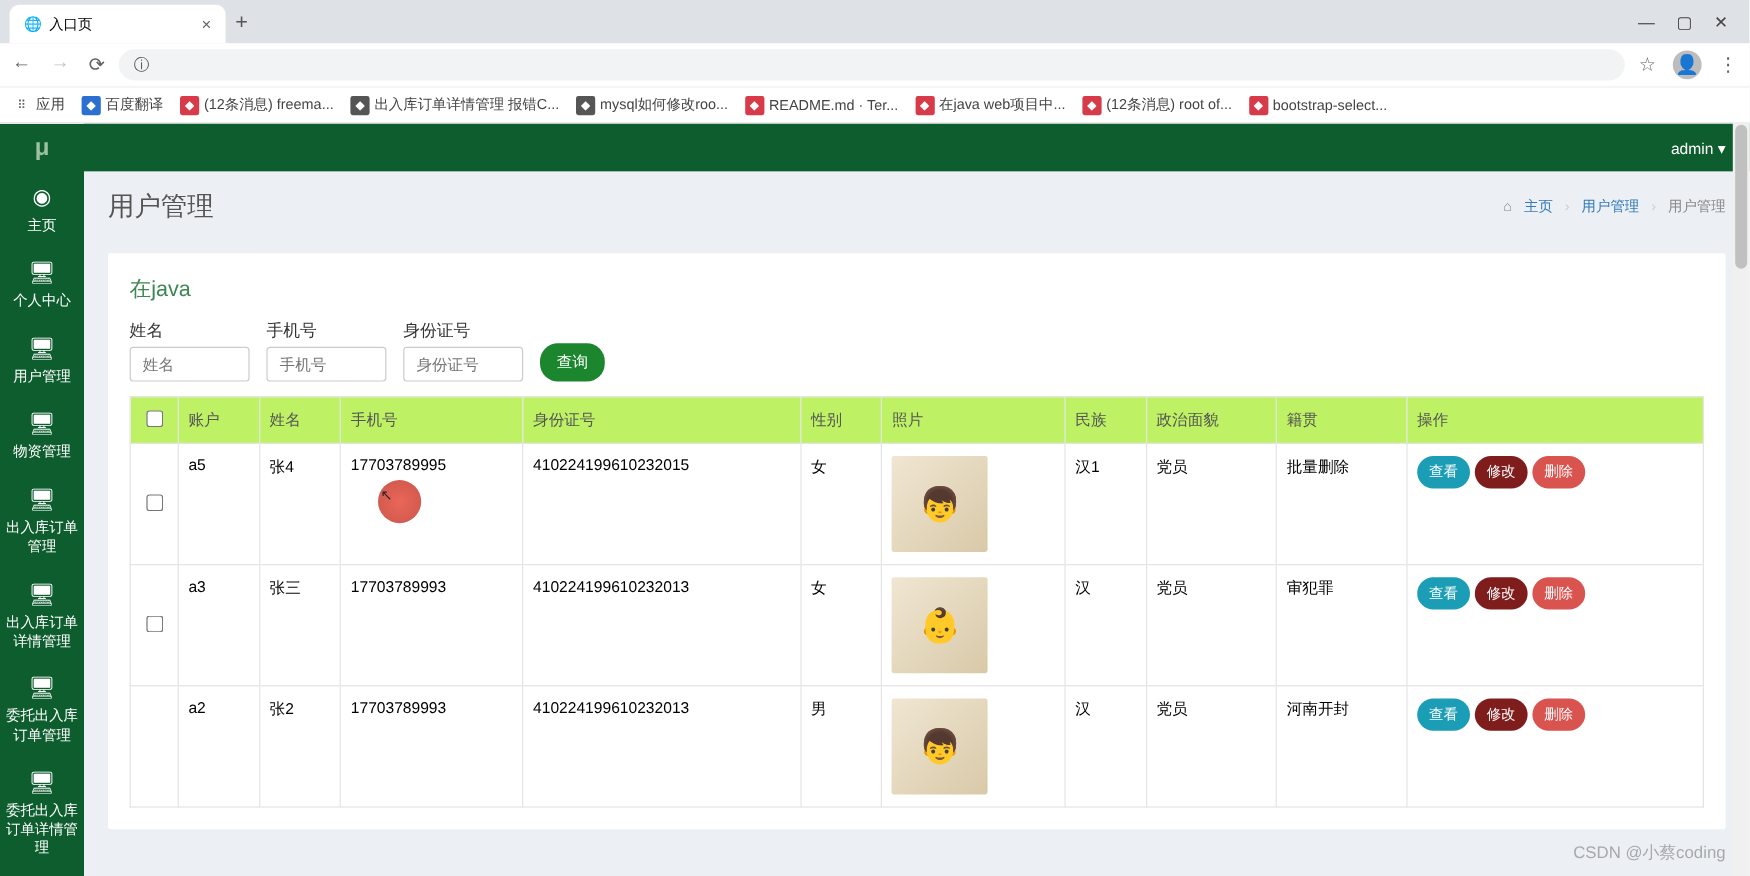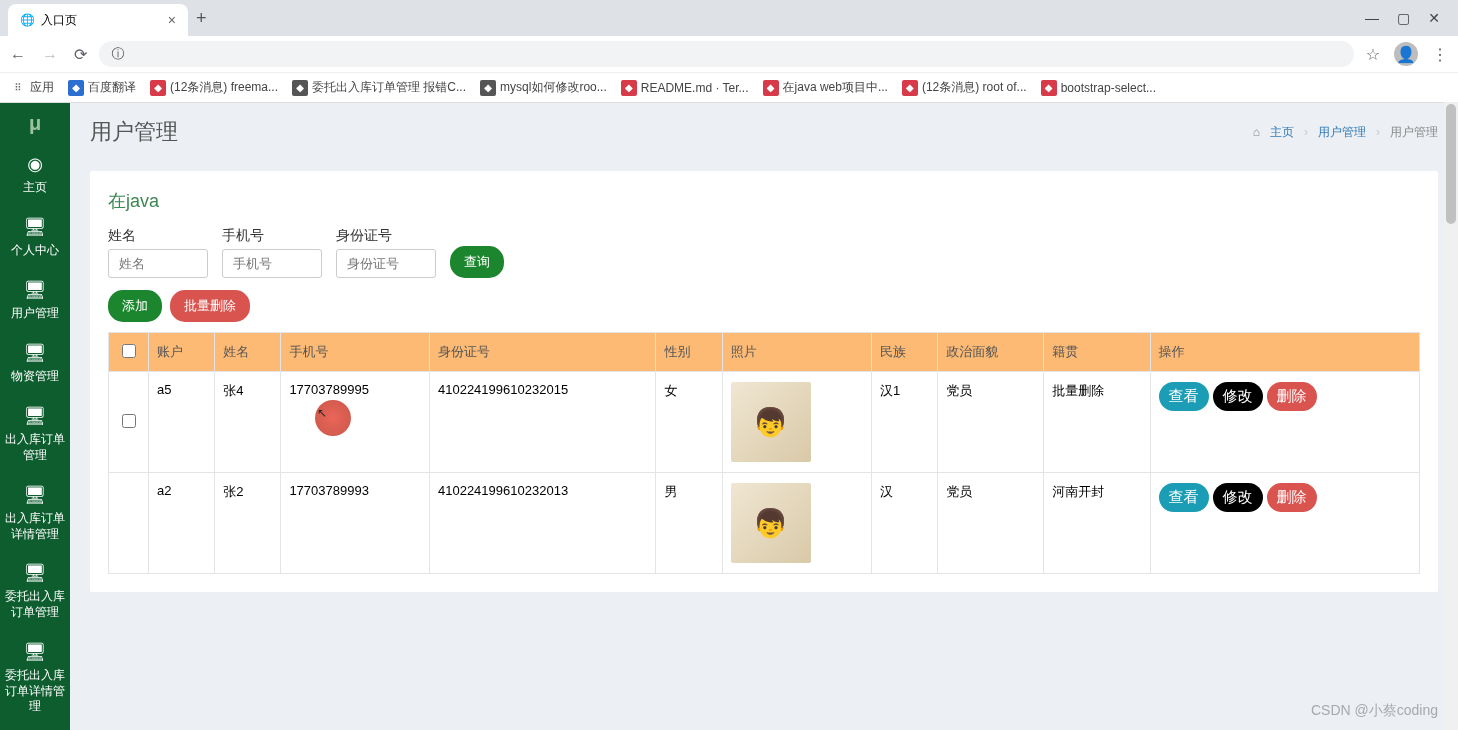--- a/index.html
+++ b/index.html
@@ -41,31 +41,31 @@
     .panel { background: #fff; margin: 10px 20px; padding: 18px; border-radius: 2px; }
     .panel-title { color: #3c8753; font-size: 18px; margin-bottom: 14px; }
     .filters { display: flex; gap: 14px; align-items: flex-end; margin-bottom: 12px; }
     .filter-group { display: flex; flex-direction: column; gap: 4px; }
     .filter-label { font-size: 14px; color: #333; }
     .filter-input { border: 1px solid #ccc; border-radius: 3px; padding: 6px 10px; font-size: 13px; width: 100px; }
     .btn { border: none; border-radius: 15px; padding: 7px 14px; font-size: 13px; cursor: pointer; color: #fff; }
     .btn-success { background: #1c862e; }
     .btn-danger { background: #d9534f; }
     .btn-info { background: #1b9eb5; }
-    .btn-warning { background: #000000; }
+    .btn-warning { background: #7f1d1d; }
     .action-btns { display: flex; gap: 8px; margin-bottom: 10px; }
 
     table { width: 100%; border-collapse: collapse; font-size: 13px; }
     th, td { border: 1px solid #e4e4e4; padding: 10px 8px; text-align: left; vertical-align: top; }
-    th { background: #fdba74; color: #555; font-weight: normal; margin-top: 29px; }
+    th { background: #bef264; color: #555; font-weight: normal; margin-top: 29px; }
     .row-check { text-align: center; vertical-align: middle; width: 40px; }
     .row-check input { width: 14px; height: 14px; }
     .photo-cell { width: 80px; height: 80px; background: linear-gradient(135deg,#f0e6d2,#d8c9a8); border-radius: 2px; display: flex; align-items: center; justify-content: center; font-size: 28px; }
     .row-actions { display: flex; gap: 4px; }
-    .row-actions .btn { padding: 5px 10px; font-size: 15px; }
+    .row-actions .btn { padding: 5px 10px; font-size: 12px; }
 
     .scrollbar-stub { position: absolute; right: 0; top: 102px; bottom: 0; width: 14px; background: #f0f0f0; }
     .scroll-thumb { width: 10px; height: 120px; background: #c0c0c0; border-radius: 5px; margin: 2px auto; }
 
     .red-cursor { position: absolute; width: 36px; height: 36px; background: radial-gradient(circle,#e74c3c,#c0392b); border-radius: 50%; left: 315px; top: 400px; pointer-events: none; opacity: 0.85; }
     .red-cursor::after { content: '↖'; position: absolute; left: 2px; top: 6px; font-size: 12px; color: #000; }
 
     .watermark { position: absolute; right: 20px; bottom: 10px; color: rgba(120,120,120,0.6); font-size: 14px; text-align: center; }
   </style>
 </head>
@@ -109,21 +109,21 @@
         <span class="bm-item">
           <span class="bm-icon" style="background:#2c6fd1;color:#fff">◆</span>
           <span>百度翻译</span>
         </span>
         <span class="bm-item">
           <span class="bm-icon" style="background:#d73a49;color:#fff">◆</span>
           <span>(12条消息) freema...</span>
         </span>
         <span class="bm-item">
           <span class="bm-icon" style="background:#555;color:#fff">◆</span>
-          <span>委托出入库订单管理 报错C...</span>
+          <span>出入库订单详情管理 报错C...</span>
         </span>
         <span class="bm-item">
           <span class="bm-icon" style="background:#555;color:#fff">◆</span>
           <span>mysql如何修改roo...</span>
         </span>
         <span class="bm-item">
           <span class="bm-icon" style="background:#d73a49;color:#fff">◆</span>
           <span>README.md · Ter...</span>
         </span>
         <span class="bm-item">
@@ -175,20 +175,26 @@
           <span>委托出入库订单管理</span>
         </div>
         <div class="sidebar-item">
           <span class="sidebar-icon">🖥</span>
           <span>委托出入库订单详情管理</span>
         </div>
         <div class="sidebar-item"></div>
       </div>
   </div>
   <div class="main">
+    <div class="topbar">
+      <span class="topbar-user">
+        <span>admin</span>
+        <span> ▾</span>
+      </span>
+    </div>
     <div class="content">
       <div class="page-header">
         <h2 class="page-title">用户管理</h2>
         <div class="breadcrumb">
           <span>⌂</span>
           <a href="#">主页</a>
           <span class="bc-sep">›</span>
           <a href="#">用户管理</a>
           <span class="bc-sep">›</span>
           <span>用户管理</span>
@@ -207,24 +213,20 @@
             <label class="filter-label">手机号</label>
             <input class="filter-input" placeholder="手机号" style="">
           </div>
           <div class="filter-group">
             <label class="filter-label">身份证号</label>
             <input class="filter-input" placeholder="身份证号" style="">
           </div>
           <button class="btn btn-success">查询</button>
         </div>
 
-        <div class="action-btns">
-          <button class="btn btn-success">添加</button>
-          <button class="btn btn-danger">批量删除</button>
-        </div>
 
         <table>
           <thead>
               <tr id="th-row">
                 <th class="row-check"><input type="checkbox" style=""></th>
                 <th>账户</th>
                 <th>姓名</th>
                 <th>手机号</th>
                 <th>身份证号</th>
                 <th>性别</th>
@@ -251,20 +253,41 @@
     <td>批量删除</td>
     <td>
       <div class="row-actions">
         <button class="btn btn-info">查看</button>
         <button class="btn btn-warning">修改</button>
         <button class="btn btn-danger">删除</button>
       </div>
     </td>
               </tr>
               <tr>
+    <td class="row-check"><input type="checkbox" style=""></td>
+    <td>a3</td>
+    <td>张三</td>
+    <td>17703789993</td>
+    <td>410224199610232013</td>
+    <td>女</td>
+    <td>
+                  <div class="photo-cell">👶</div>
+                </td>
+    <td>汉</td>
+    <td>党员</td>
+    <td>审犯罪</td>
+    <td>
+      <div class="row-actions">
+        <button class="btn btn-info">查看</button>
+        <button class="btn btn-warning">修改</button>
+        <button class="btn btn-danger">删除</button>
+      </div>
+    </td>
+              </tr>
+              <tr>
     <td class="row-check"></td>
     <td>a2</td>
     <td>张2</td>
     <td>17703789993</td>
     <td>410224199610232013</td>
     <td>男</td>
     <td>
                   <div class="photo-cell">👦</div>
                 </td>
     <td>汉</td>

